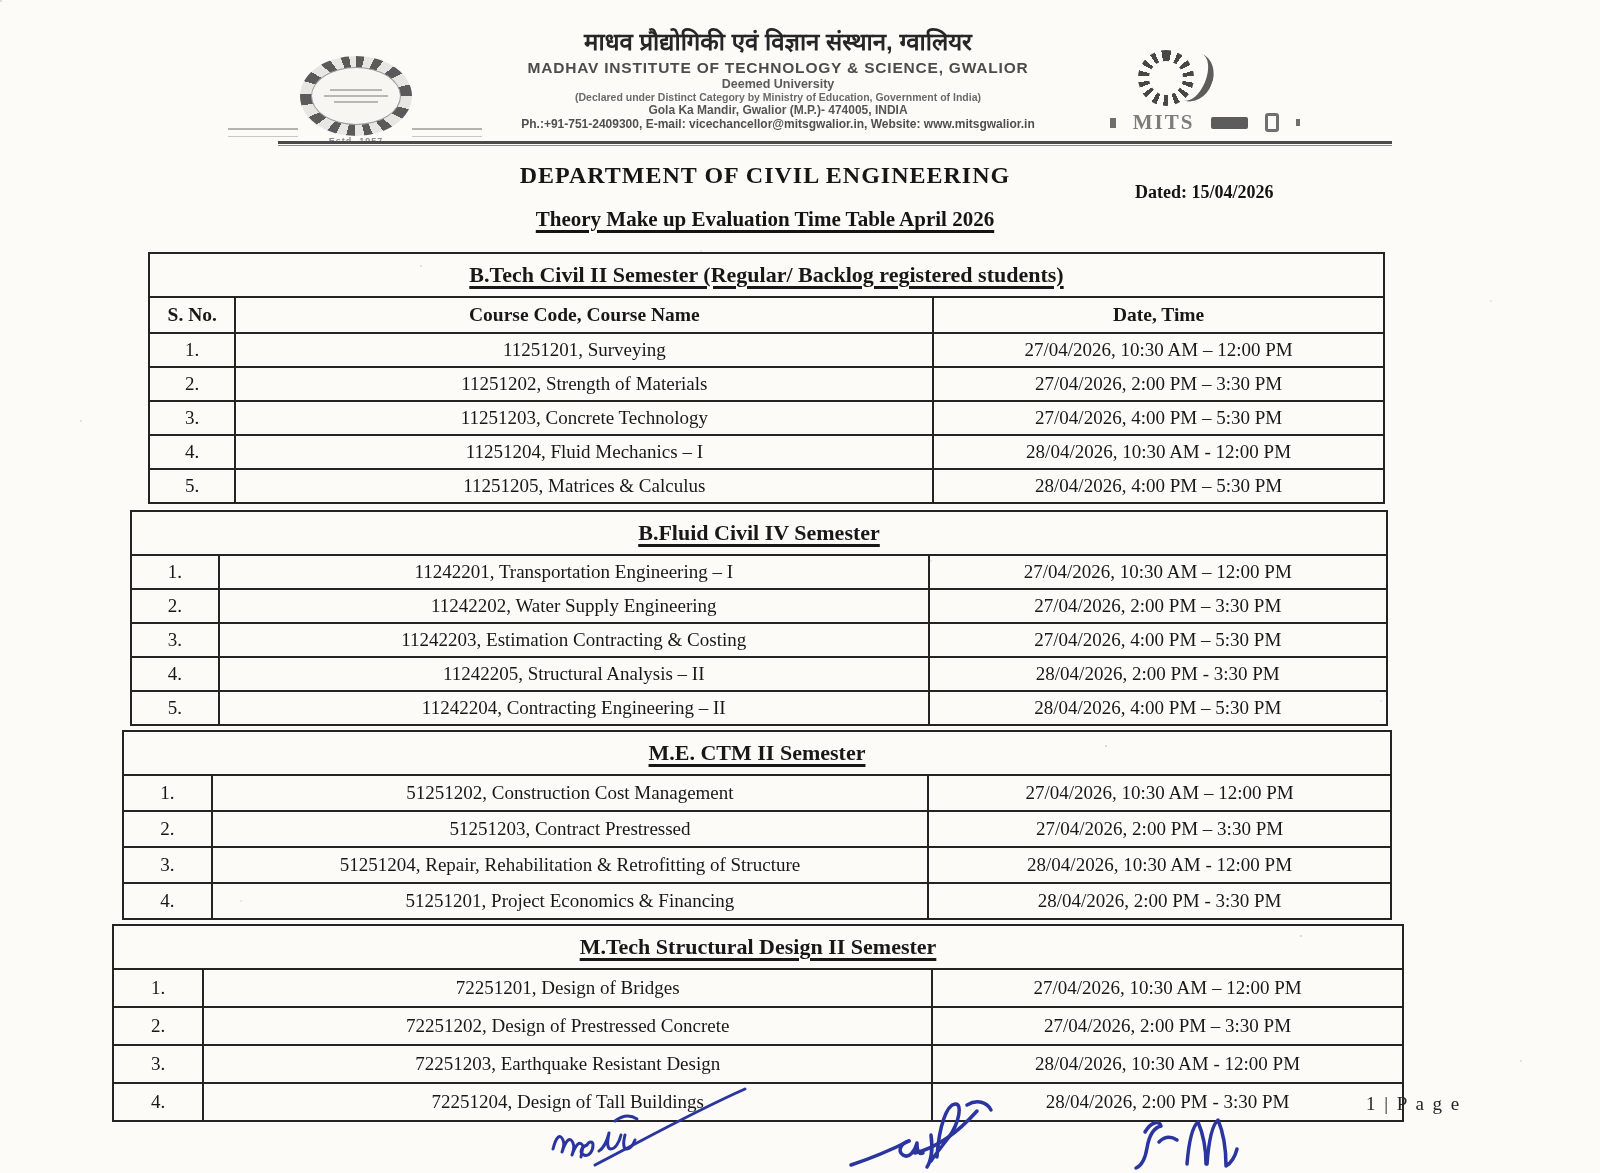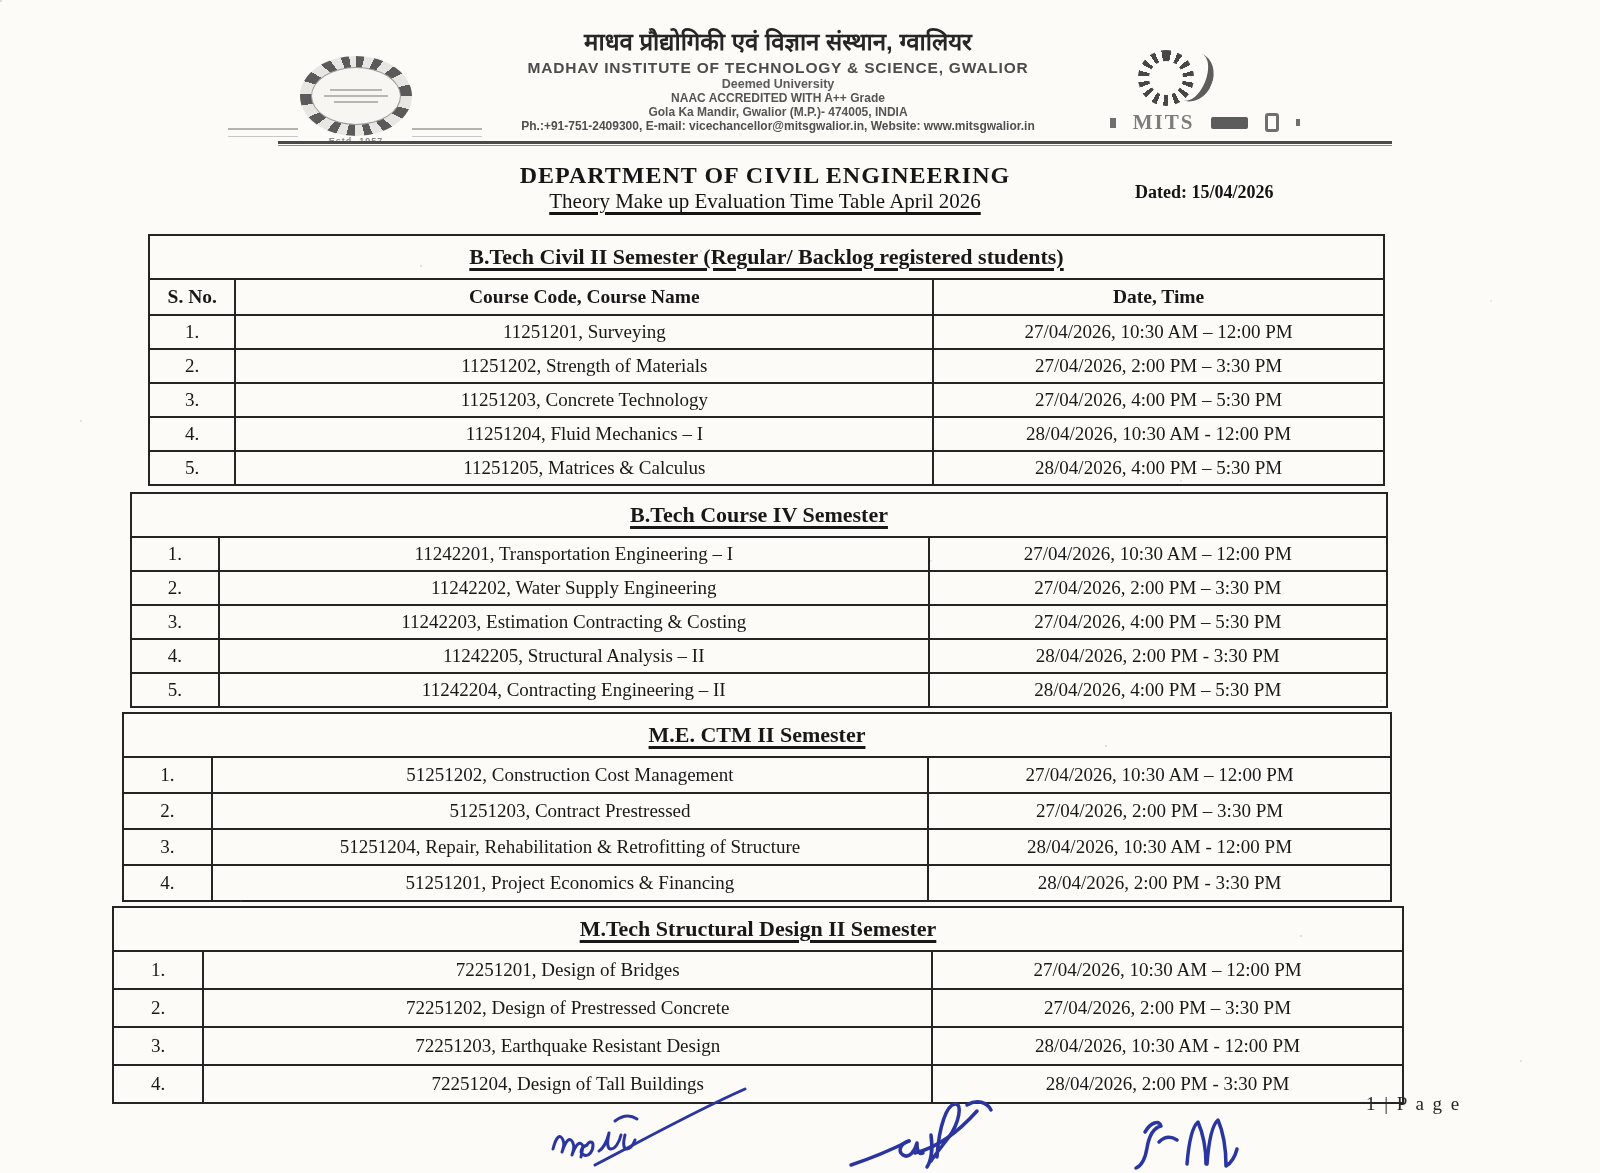--- a/index.html
+++ b/index.html
@@ -48,21 +48,21 @@
   .h-inst{font-size:15.5px;font-weight:bold;letter-spacing:.8px;color:#4c4c4c;font-family:"Liberation Sans",sans-serif;margin-top:2px;}
   .h-deemed{font-size:12.5px;font-weight:bold;color:#5a5a5a;font-family:"Liberation Sans",sans-serif;}
   .h-declared{font-size:10.5px;font-weight:bold;color:#6a6a6a;font-family:"Liberation Sans",sans-serif;}
   .h-naac,.h-addr{font-size:12px;font-weight:bold;color:#555;font-family:"Liberation Sans",sans-serif;}
   .h-contact{font-size:12px;font-weight:bold;color:#4f4f4f;font-family:"Liberation Sans",sans-serif;}
   .rule{position:absolute;left:278px;top:141px;width:1114px;border-top:3px solid #4a4a4a;border-bottom:1px solid #8a8a8a;height:1px;}
   
   .center-wrap{width:1530px;text-align:center;}
   .dept{font-size:24px;font-weight:bold;letter-spacing:1px;margin-top:12px;color:#161616;}
   .dated{position:absolute;left:1135px;top:182px;font-size:18px;font-weight:bold;color:#141414;}
-  .doc-title{display:inline-block;font-size:21px;font-weight:normal;
+  .doc-title{display:inline-block;font-size:21px;font-weight:bold;margin-top:18px;
     text-decoration:underline;text-decoration-thickness:2.5px;text-underline-offset:4px;color:#141414;}
   
   table{border-collapse:collapse;table-layout:fixed;}
   td{border:2.5px solid #242424;text-align:center;vertical-align:middle;padding:3px 6px;color:#181818;}
   .sec-title td{font-size:22px;font-weight:bold;padding:8px 0;}
   .sec-title .u{text-decoration:underline;text-decoration-thickness:2.5px;text-underline-offset:4px;}
   .colhead td{font-weight:bold;font-size:19.5px;height:28px;}
   td.sno{font-size:19px;}
   td.course{font-size:19px;}
   td.dt{font-size:19px;font-weight:normal;}
@@ -95,21 +95,21 @@
       </div>
     </div>
     <div class="flourish fl-l"></div>
     <div class="flourish fl-r"></div>
     <div class="seal-caption">Estd. 1957</div>
 
     <div class="htext">
       <div class="h-hindi">माधव प्रौद्योगिकी एवं विज्ञान संस्थान, ग्वालियर</div>
       <div class="h-inst">MADHAV INSTITUTE OF TECHNOLOGY &amp; SCIENCE, GWALIOR</div>
       <div class="h-deemed">Deemed University</div>
-      <div class="h-naac">NAAC ACCREDITED WITH A++ Grade</div>
+      <div class="h-declared">(Declared under Distinct Category by Ministry of Education, Government of India)</div>
       <div class="h-addr">Gola Ka Mandir, Gwalior (M.P.)- 474005, INDIA</div>
       <div class="h-contact">Ph.:+91-751-2409300, E-mail: vicechancellor@mitsgwalior.in, Website: www.mitsgwalior.in</div>
     </div>
 
     <div class="mits">
       <div class="gear"></div>
       <div class="swoosh"></div>
       <div class="mits-row">
         <div class="sq"></div>
         <div class="mits-word">MITS</div>
@@ -174,21 +174,21 @@
     </table>
 
   <table class="sec2">
     <colgroup>
         <col class="c-sno">
         <col class="c-course">
         <col class="c-dt">
       </colgroup>
     <tbody>
         <tr class="sec-title">
-      <td colspan="3"><span class="u">B.Tech Course IV Semester</span></td>
+      <td colspan="3"><span class="u">B.Fluid Civil IV Semester</span></td>
     </tr>
     <tr>
       <td class="sno row-h">1.</td>
       <td class="course row-h">11242201, Transportation Engineering – I</td>
       <td class="dt row-h">27/04/2026, 10:30 AM – 12:00 PM</td>
     </tr>
     <tr>
       <td class="sno row-h">2.</td>
       <td class="course row-h">11242202, Water Supply Engineering</td>
       <td class="dt row-h">27/04/2026, 2:00 PM – 3:30 PM</td>

